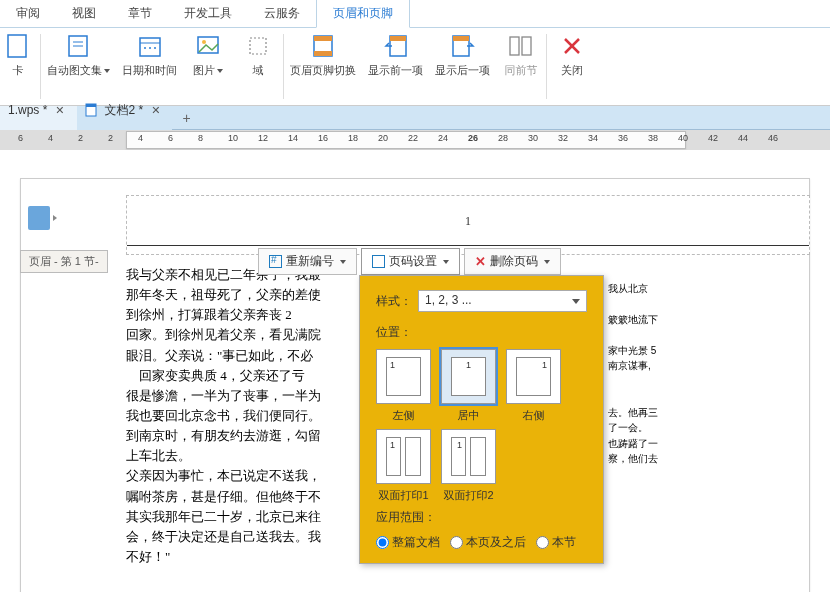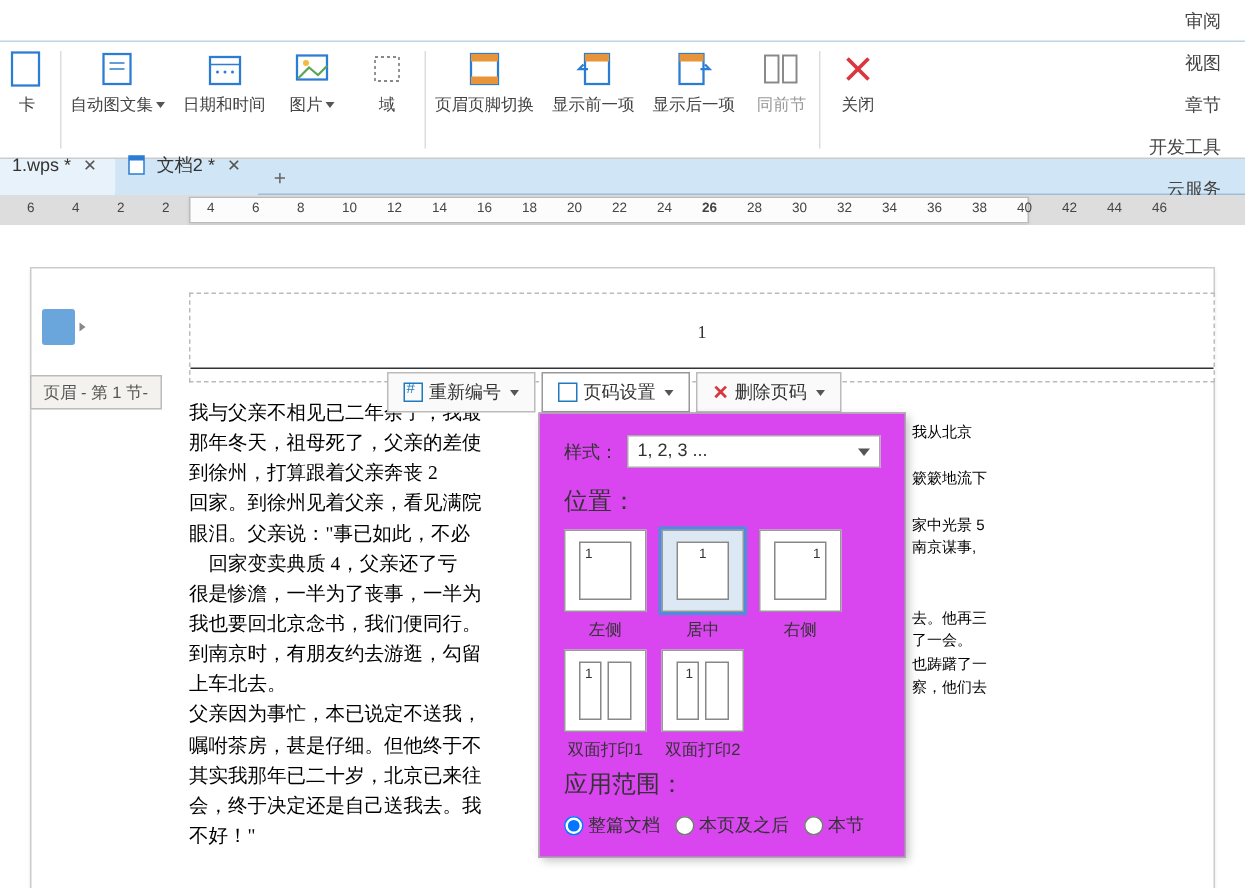--- a/index.html
+++ b/index.html
@@ -1,19 +1,19 @@
 <!DOCTYPE html>
 <html><head>
 <meta charset="utf-8">
 <style>
 * { margin:0; padding:0; box-sizing:border-box; font-family:"Microsoft YaHei","SimSun",sans-serif; }
 body { width:830px; height:592px; background:#fff; overflow:hidden; font-size:12px; color:#333; position:relative; }
 
 
-.tabbar { height:28px; display:flex; align-items:flex-end; background:#fff; border-bottom:1px solid #bcd4e6; padding-left:0;flex-direction:column; }
+.tabbar { height:28px; display:flex; align-items:flex-end; background:#fff; border-bottom:1px solid #bcd4e6; padding-left:0; }
 .tab { padding:6px 16px 5px; color:#444; cursor:pointer; }
 .tab.active { color:#2b7cd3; border:1px solid #bcd4e6; border-bottom:1px solid #fff; margin-bottom:-1px; background:#fff; }
 
 
 .ribbon { height:78px; background:#fff; border-bottom:1px solid #ccc; display:flex; }
 .sep { width:1px; background:#ddd; margin:6px 0; }
 .rbtn { display:flex; flex-direction:column; align-items:center; justify-content:flex-start; padding:2px 6px; cursor:pointer; min-width:50px; }
 .rbtn .ico { width:32px; height:32px; display:flex; align-items:center; justify-content:center; margin-bottom:2px; }
 .rbtn .lbl { font-size:11px; color:#444; text-align:center; line-height:1.2; white-space:nowrap; }
 .caret { display:inline-block; width:0; height:0; border-left:3px solid transparent; border-right:3px solid transparent; border-top:4px solid #555; margin-left:2px; vertical-align:middle; }
@@ -46,26 +46,26 @@
 
 
 .hbtnbar { position:absolute; left:258px; top:98px; display:flex; gap:4px; z-index:5; }
 .hbtn { border:1px solid #bbb; background:#fafafa; padding:4px 10px; font-size:12px; display:flex; align-items:center; gap:4px; cursor:pointer; white-space:nowrap; }
 .hbtn.active { background:#fff; border-color:#999; }
 .sqico { width:13px; height:13px; border:1.5px solid #1e7bbf; display:inline-block; position:relative; }
 .sqico.num:before { content:"#"; position:absolute; left:1px; top:-2px; font-size:10px; color:#1e7bbf; }
 .xico { color:#d9363e; font-weight:bold; font-size:13px; }
 
 
-.ddpanel { position:absolute; left:359px; top:125px; width:245px; background:#d946ef; border:1px solid #aaa; box-shadow:2px 2px 6px rgba(0,0,0,.25); padding:14px 16px 12px; z-index:10; }
+.ddpanel { position:absolute; left:359px; top:125px; width:245px; background:#eab308; border:1px solid #aaa; box-shadow:2px 2px 6px rgba(0,0,0,.25); padding:14px 16px 12px; z-index:10; }
 .ddrow { display:flex; align-items:center; margin-bottom:12px; }
 .ddlabel { font-size:12px; color:#333; margin-right:6px; }
 .ddsel { flex:1; border:1px solid #aaa; height:22px; padding:2px 20px 2px 6px; background:#fff; font-size:12px; position:relative; }
 .ddsel:after { content:""; position:absolute; right:6px; top:8px; border-left:4px solid transparent; border-right:4px solid transparent; border-top:5px solid #555; }
-.ddsection { font-size:16px; margin:6px 0 8px; }
+.ddsection { font-size:12px; margin:6px 0 8px; }
 .posgrid { display:flex; gap:10px; margin-bottom:6px; }
 .poscell { display:flex; flex-direction:column; align-items:center; gap:4px; cursor:pointer; }
 .posthumb { width:55px; height:55px; border:1px solid #999; background:#fff; position:relative; }
 .poscell.sel .posthumb { outline:2px solid #4a90d9; background:#dce9f5; }
 .posthumb .pg { position:absolute; left:9px; right:9px; top:7px; bottom:7px; background:#fff; border:1px solid #888; }
 .posthumb .pg .n { position:absolute; font-size:9px; }
 .posthumb.left .n { top:2px; left:3px; }
 .posthumb.center .n { top:2px; left:50%; transform:translateX(-50%); }
 .posthumb.right .n { top:2px; right:3px; }
 .posthumb.dup .pg2 { position:absolute; right:9px; top:7px; bottom:7px; width:16px; border:1px solid #888; background:#fff; }

